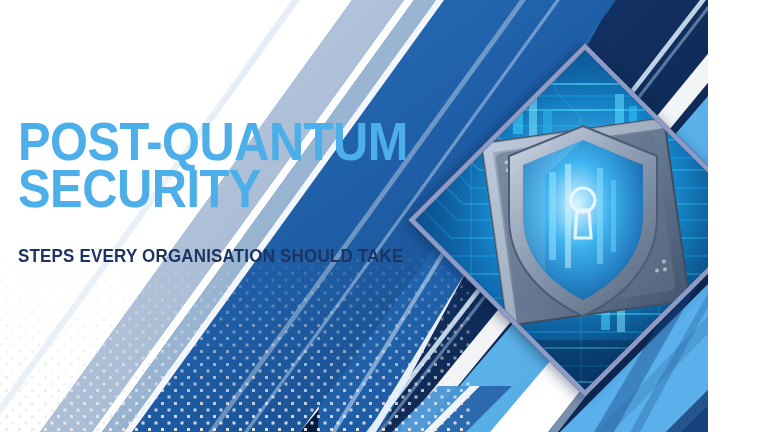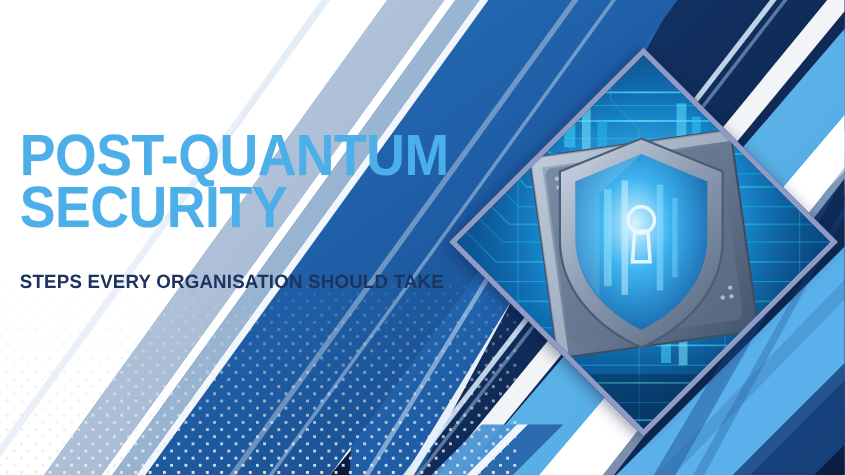--- a/index.html
+++ b/index.html
@@ -1,19 +1,19 @@
 <!DOCTYPE html>
 <html><head>
 <meta charset="utf-8">
 <style>
   html,body{margin:0;padding:0;background:#fff;}
   body{width:768px;height:432px;overflow:hidden;
        font-family:"Liberation Sans",sans-serif;}
 
-  #banner{position:relative;width:768px;height:432px;overflow:hidden;
+  #banner{position:relative;width:708px;height:432px;overflow:hidden;
           background:#ffffff;}
 
   
   .dots{position:absolute;left:0;bottom:0;width:470px;height:230px;
         background-image:radial-gradient(#e9eaec 1.6px, transparent 1.7px);
         background-size:13px 13px;
         -webkit-mask-image:linear-gradient(to top,rgba(0,0,0,.95),rgba(0,0,0,0) 82%);
         mask-image:linear-gradient(to top,rgba(0,0,0,.95),rgba(0,0,0,0) 82%);
         pointer-events:none;}
   .dots2{position:absolute;left:0;bottom:0;width:470px;height:230px;

